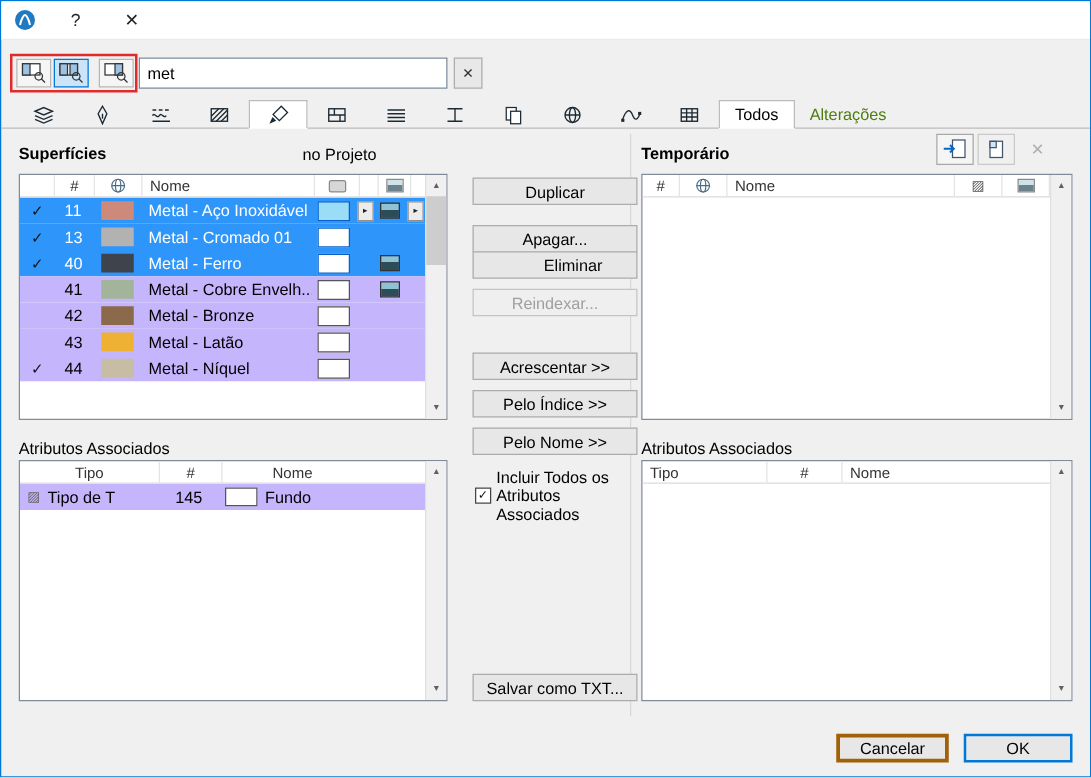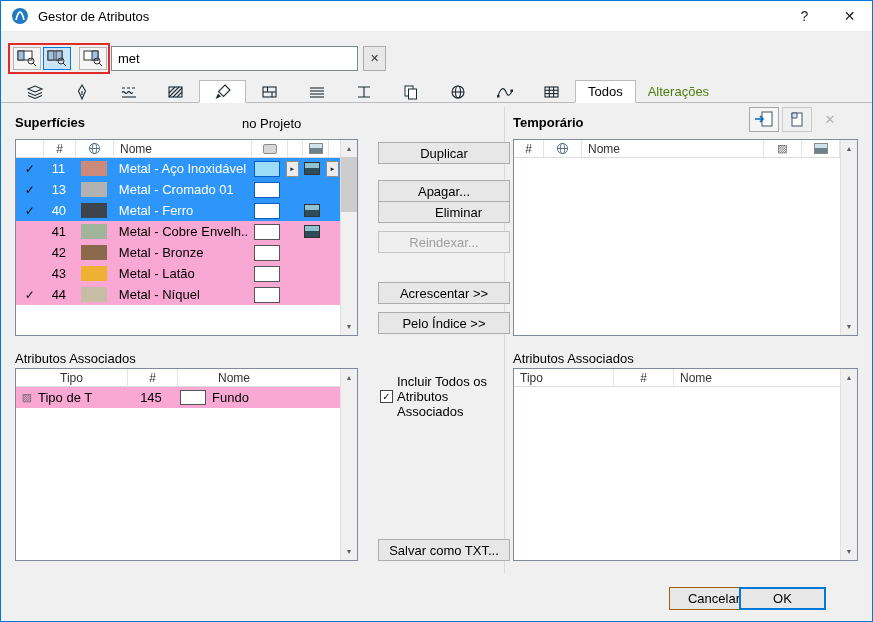--- a/index.html
+++ b/index.html
@@ -29,21 +29,21 @@
   .sect{position:absolute;font-weight:bold;font-size:13px;}
   .plain{position:absolute;font-size:13px;}
   .vdiv{position:absolute;left:503px;top:106px;width:1px;height:466px;background:#d8d8d8;}
   
   .tbl{position:absolute;background:#fff;border:1px solid #808a99;}
   .hdr{height:18px;display:flex;align-items:center;border-bottom:1px solid #dcdcdc;font-size:12px;color:#333;margin-right:17px;}
   .hc{height:100%;display:flex;align-items:center;justify-content:center;border-right:1px solid #e4e4e4;}
   .hc.left{justify-content:flex-start;padding-left:6px;}
   .hc.noline{border-right:none;}
   .rows{overflow:hidden;margin-right:17px;}
-  .trow{display:flex;height:21px;align-items:center;font-size:13px;background:#f9a8d4;}
+  .trow{display:flex;height:21px;align-items:center;font-size:13px;background:#c4b5fd;}
   .trow.sel{background:#2e96fa;color:#fff;}
   .c{display:flex;align-items:center;height:100%;}
   .c-check{width:28px;justify-content:center;font-size:12px;color:#111;}
   .c-idx{width:32px;padding-left:8px;}
   .c-chip{width:38px;justify-content:center;}
   .chip{width:26px;height:15px;}
   .c-name{width:138px;padding-left:6px;white-space:nowrap;overflow:hidden;}
   .c-sw{width:36px;justify-content:center;}
   .swatch{width:26px;height:16px;background:#fff;border:1px solid #555;}
   .trow.sel .swatch{border-color:#0a5dc2;}
@@ -75,35 +75,34 @@
   .btn{position:absolute;left:377px;width:132px;height:22px;background:#e7e7e7;border:1px solid #acacac;font-size:13px;display:flex;align-items:center;justify-content:center;}
   .btn.disabled{color:#9f9f9f;background:#efefef;border-color:#c4c4c4;}
   .cb{position:absolute;left:379px;top:389px;width:13px;height:13px;border:1px solid #444;background:#fff;display:flex;align-items:center;justify-content:center;font-size:10px;line-height:10px;color:#111;}
   .cb-label{position:absolute;left:396px;top:373px;width:103px;line-height:15px;font-size:13px;}
   
   .rtools{position:absolute;left:748px;top:106px;display:flex;gap:3px;}
   .rtool{width:30px;height:25px;display:flex;align-items:center;justify-content:center;border:1px solid #a8a8a8;background:#f5f5f5;}
   .rtool.flat{border-color:#c9c9c9;background:#f0f0f0;}
   .rtool.disabled{border:none;background:transparent;color:#b0b0b0;font-size:13px;}
   
-  .fbtn{position:absolute;top:586px;height:23px;background:#e7e7e7;border:1px solid #a16207;font-size:13px;display:flex;align-items:center;justify-content:center;}
+  .fbtn{position:absolute;top:586px;height:23px;background:#e7e7e7;border:3px solid #a16207;font-size:13px;display:flex;align-items:center;justify-content:center;}
   .fbtn.cancel{left:668px;width:90px;}
-  .fbtn.primary{left:738px;width:87px;border:2px solid #0078d7;}
+  .fbtn.primary{left:770px;width:87px;border:2px solid #0078d7;}
 </style>
 </head>
 <body>
 
 <div class="window">
 
   <div class="titlebar">
     <svg class="app-icon" viewBox="0 0 18 18">
       <circle cx="9" cy="9" r="8" fill="#1f7ac2"></circle>
       <path d="M5 13c1-5 3-8 4-8s3 3 4 8" fill="none" stroke="#fff" stroke-width="1.6"></path>
     </svg>
-    <span class="title">Gestor de Atributos</span>
     <div class="tbtn">?</div>
     <div class="tbtn">✕</div>
   </div>
 
   <div class="annotation"></div>
 
   <div class="view-group">
     <div class="view-btn">
       <svg width="20" height="17" viewBox="0 0 20 17">
         <rect x="1" y="1" width="14" height="9" fill="#fff" stroke="#333"></rect>
@@ -388,20 +387,21 @@
       <div class="sarr bot">▼</div>
     </div>
   </div>
 
   <div class="btn" style="top:141px;">Duplicar</div>
   <div class="btn" style="top:179px;">Apagar...</div>
   <div class="btn" style="top:200px;padding-left:29px;">Eliminar</div>
   <div class="btn disabled" style="top:230px;">Reindexar...</div>
   <div class="btn" style="top:281px;">Acrescentar &gt;&gt;</div>
   <div class="btn" style="top:311px;">Pelo Índice &gt;&gt;</div>
+  <div class="btn" style="top:341px;">Pelo Nome &gt;&gt;</div>
   <div class="cb">✓</div>
   <div class="cb-label">Incluir Todos os Atributos Associados</div>
   <div class="btn" style="top:538px;">Salvar como TXT...</div>
 
   <div class="sect" style="left:512px;top:114px;">Temporário</div>
 
   <div class="rtools">
     <div class="rtool">
       <svg width="20" height="17" viewBox="0 0 20 17">
         <rect x="8" y="1" width="10" height="14" fill="#fff" stroke="#44536b"></rect>

